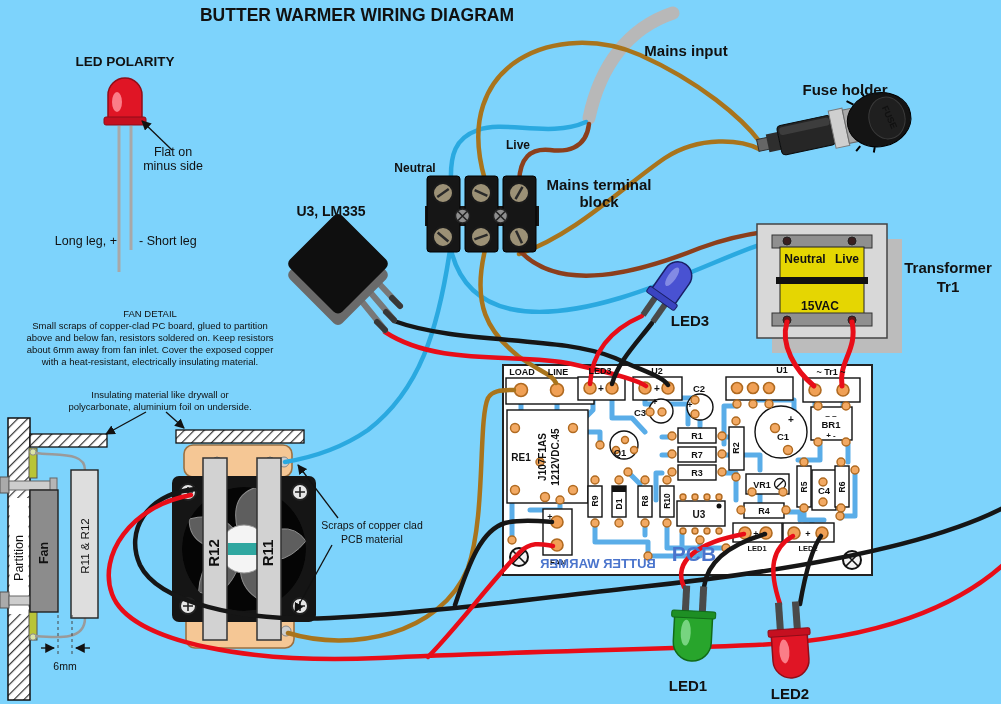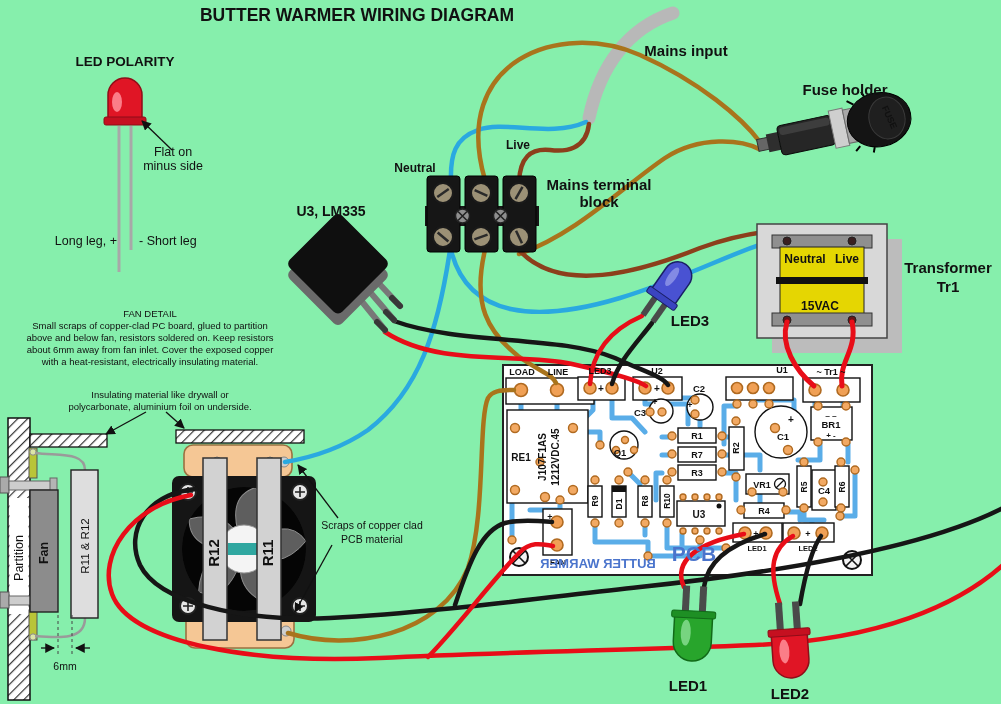--- a/index.html
+++ b/index.html
@@ -1,16 +1,16 @@
 <!DOCTYPE html>
 <html><head>
 <meta charset="utf-8">
 <style>
   html,body{margin:0;padding:0;background:#fff;}
-  .stage{position:relative;width:1001px;height:704px;background:#86efac;overflow:hidden;
+  .stage{position:relative;width:1001px;height:704px;background:#7dd3fc;overflow:hidden;
          font-family:"Liberation Sans",sans-serif;}
   svg{position:absolute;left:0;top:0;}
   text{fill:#111;font-family:"Liberation Sans",sans-serif;}
   .b{font-weight:bold;}
   .pad{fill:#f2a963;stroke:#b06a20;stroke-width:1.4;}
   .bigpad{fill:#f0a055;stroke:#b06a20;stroke-width:1.6;}
   .box{fill:#ffffff;stroke:#111;stroke-width:1.4;}
   .trace{fill:none;stroke:#5aade8;stroke-width:5;stroke-linecap:round;stroke-linejoin:round;}
   .wire{fill:none;stroke-linecap:round;stroke-linejoin:round;}
   .lead{stroke:#111;stroke-width:1.3;fill:none;}

